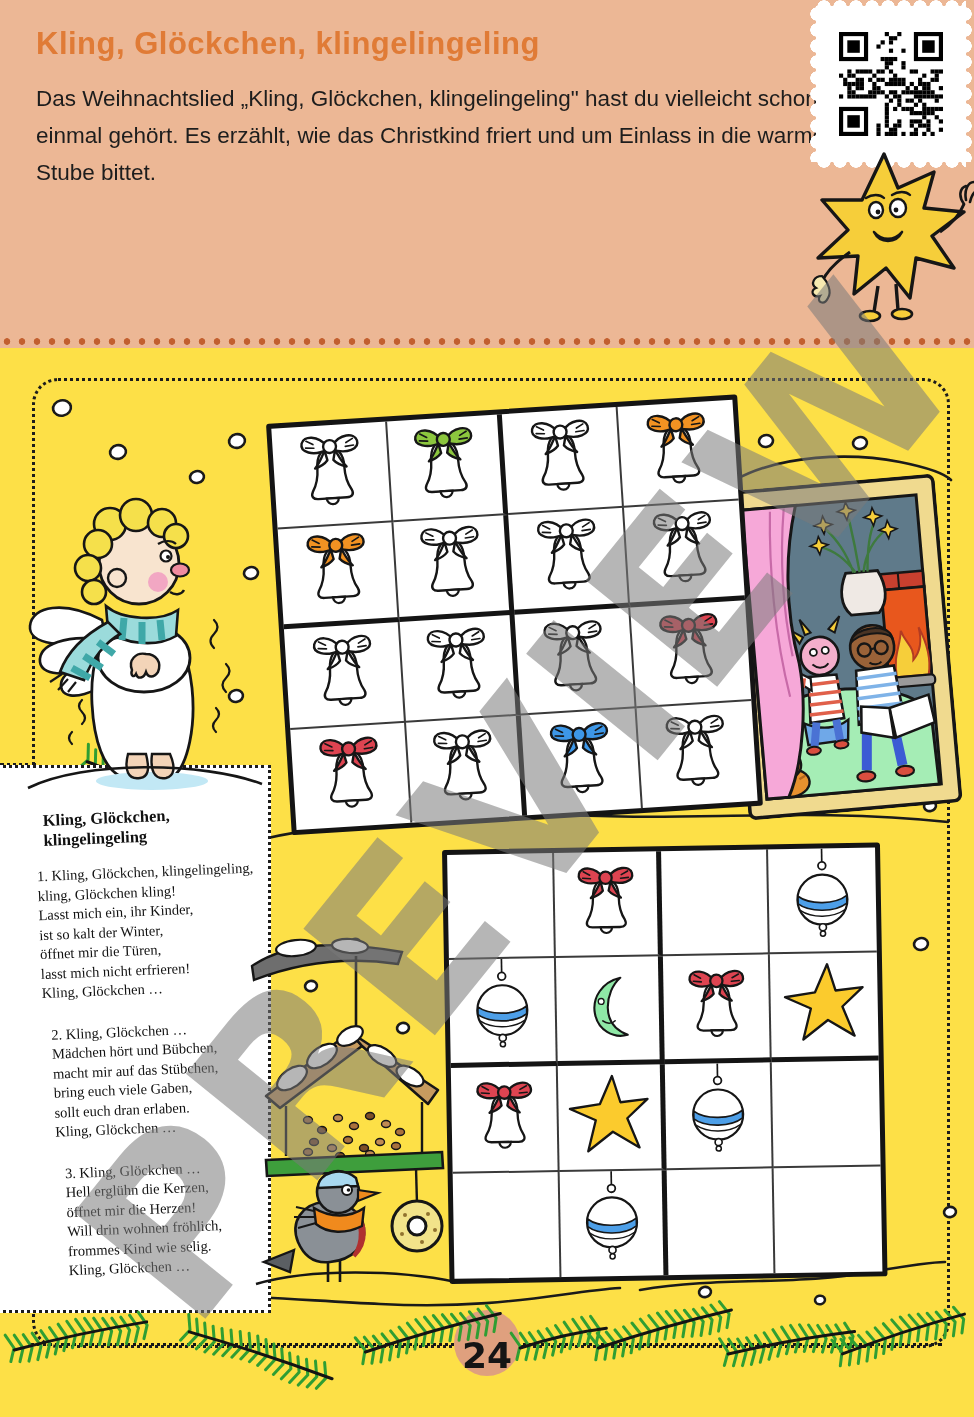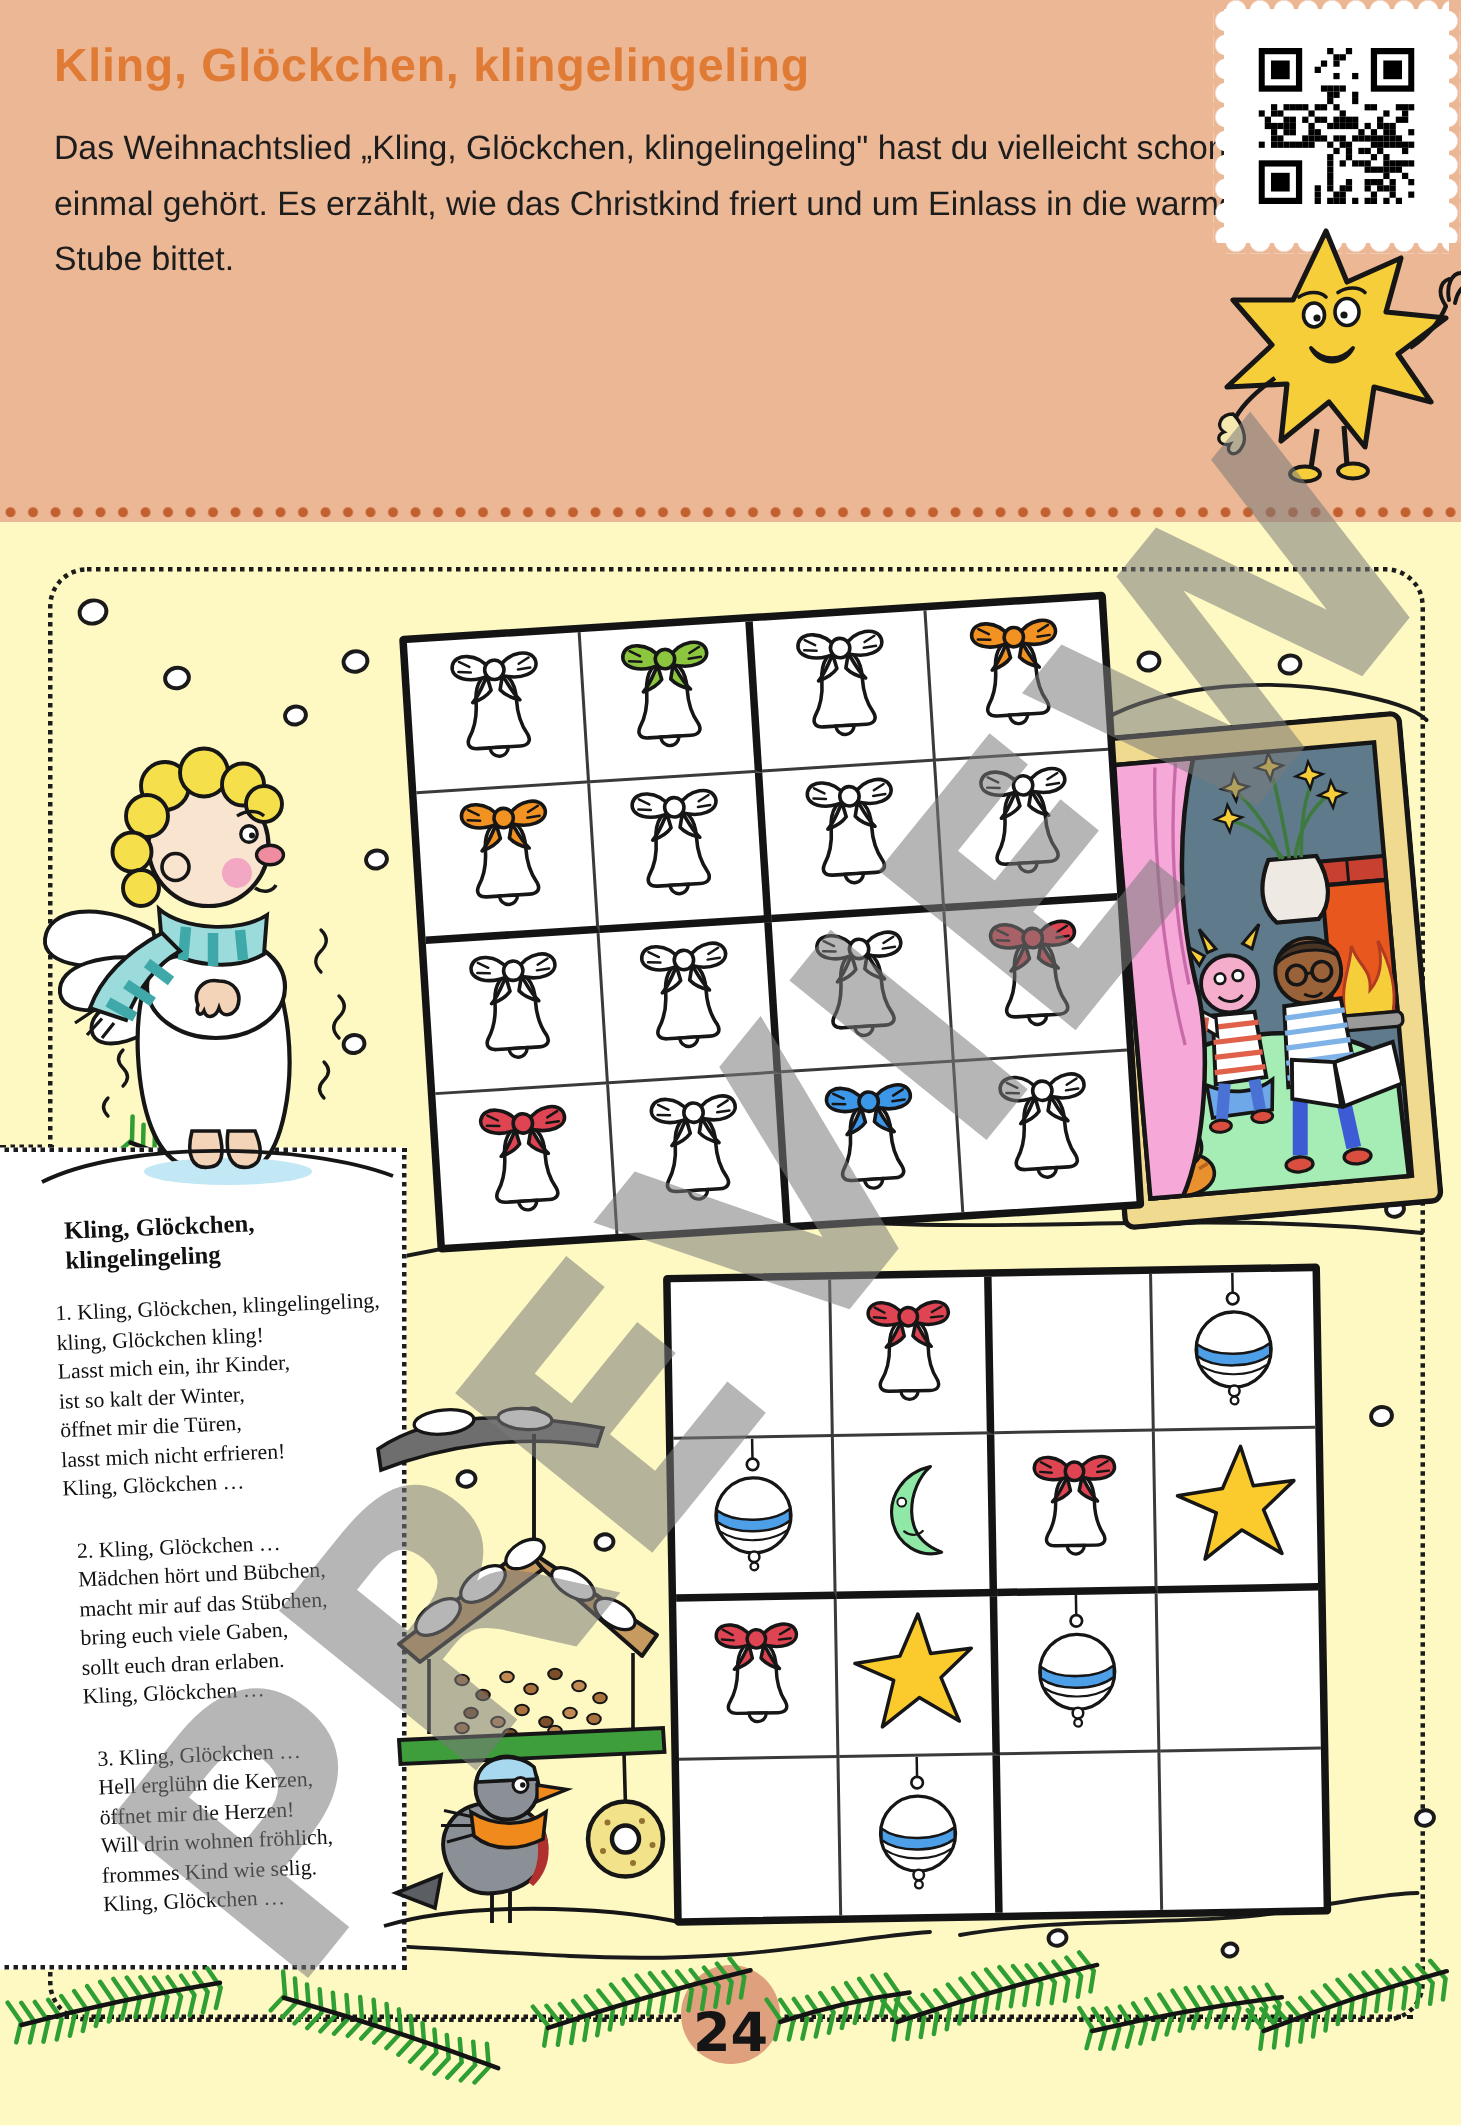--- a/index.html
+++ b/index.html
@@ -1,16 +1,16 @@
 <!DOCTYPE html>
 <html><head>
 <meta charset="utf-8">
 <style>
   html,body{margin:0;padding:0;background:#ffffff;}
-  .page{position:relative;width:974px;height:1417px;overflow:hidden;background:#fef9c3;
+  .page{position:relative;width:974px;height:1417px;overflow:hidden;background:#fde047;
         font-family:"Liberation Sans",sans-serif;}
 
   
   .header{position:absolute;left:0;top:0;width:974px;height:348px;background:#ECB795;z-index:20;}
   .header-dots{position:absolute;left:0;bottom:2px;width:100%;height:9px;
       background:radial-gradient(circle at 7px 4.5px,#C2602F 3px,rgba(0,0,0,0) 3.6px);
       background-size:15px 9px;background-repeat:repeat-x;}
   .page-title{position:absolute;left:36px;top:26px;font-size:31px;font-weight:bold;
       letter-spacing:.5px;color:#E07B36;}
   .intro{position:absolute;left:36px;width:800px;font-size:22.5px;line-height:37px;color:#1d1d1d;}

